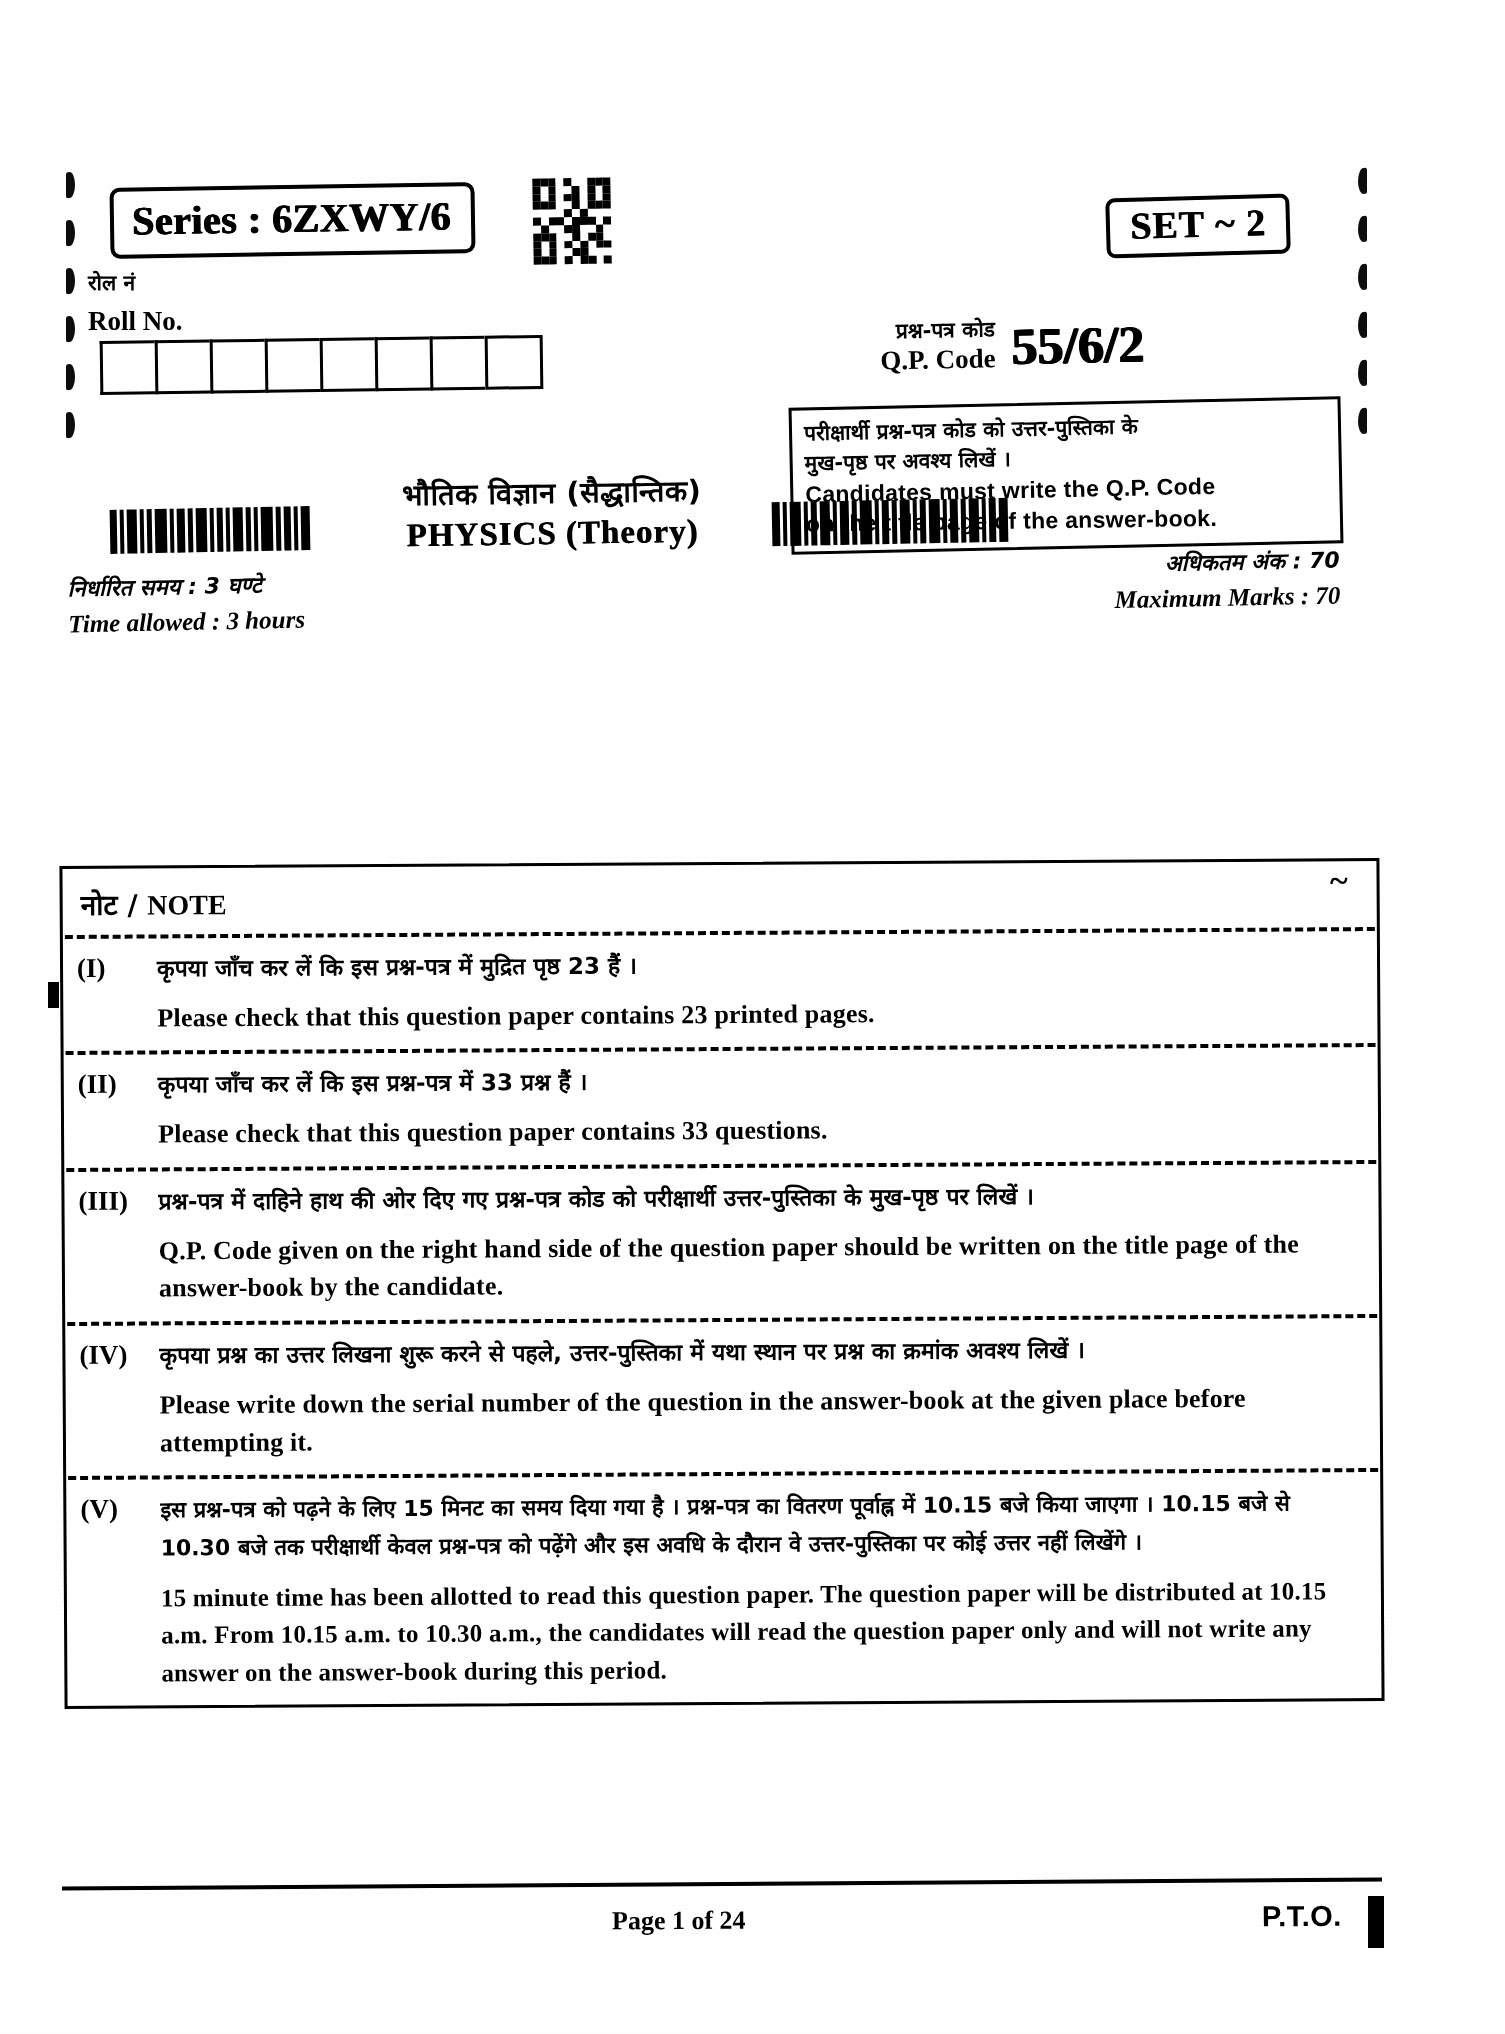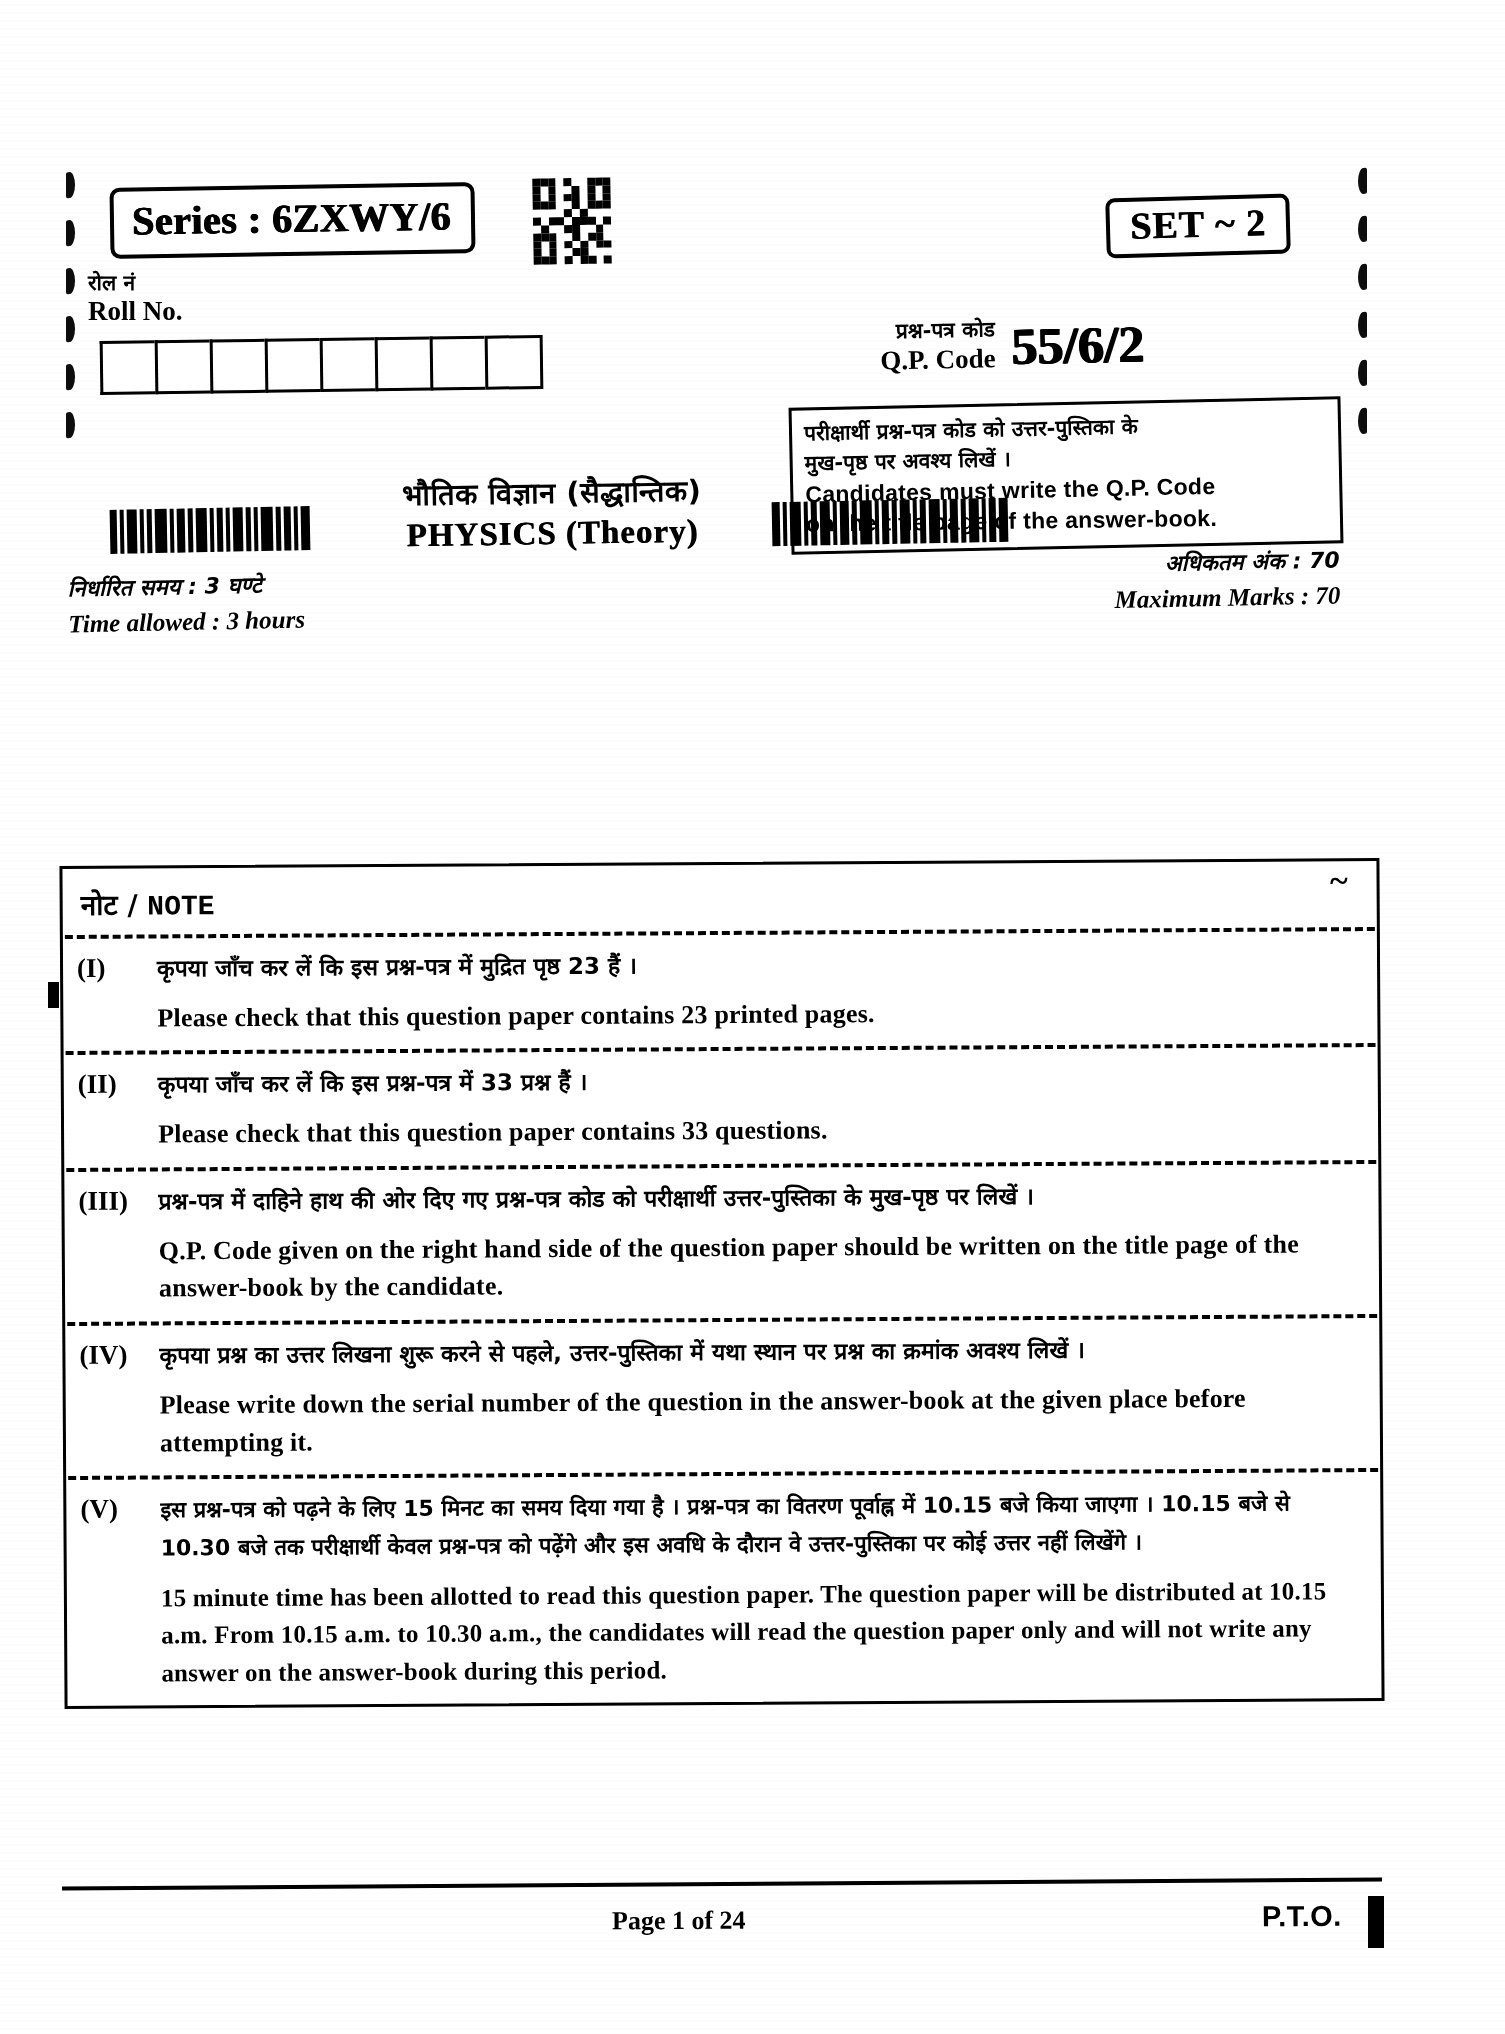--- a/index.html
+++ b/index.html
@@ -240,21 +240,21 @@
     transform: rotate(-0.35deg);
     box-sizing: border-box;
   }
   .note-head {
     padding: 16px 0 12px 18px;
     font-size: 28px;
     font-weight: 700;
     font-family: "DejaVu Sans", sans-serif;
   }
   .note-head .en {
-    font-family: Liberation Mono, monospace;
+    font-family: Liberation Serif, serif;
     font-weight: 700;
   }
   .dash {
     border-bottom: 4px dashed #000;
     height: 0;
     margin: 0 2px;
   }
   .note-row {
     display: flex;
     padding: 12px 20px 14px 14px;
@@ -347,21 +347,21 @@
     <div class="tk"></div>
       <div class="tk"></div>
       <div class="tk"></div>
   </div>
 
   <div class="series-box" style="left:110px; top:185px;">
     <span class="series-text">Series : 6ZXWY/6</span>
   </div>
 
   <div class="roll-hi" style="left:88px; top:268px;">रोल नं</div>
-  <div class="roll-en" style="left:88px; top:296px;">Roll No.</div>
+  <div class="roll-en" style="left:88px; top:306px;">Roll No.</div>
 
   <div class="roll-grid" style="left:100px; top:338px;">
     <div class="cell"></div>
     <div class="cell"></div>
     <div class="cell"></div>
     <div class="cell"></div>
     <div class="cell"></div>
     <div class="cell"></div>
     <div class="cell"></div>
     <div class="cell"></div>

